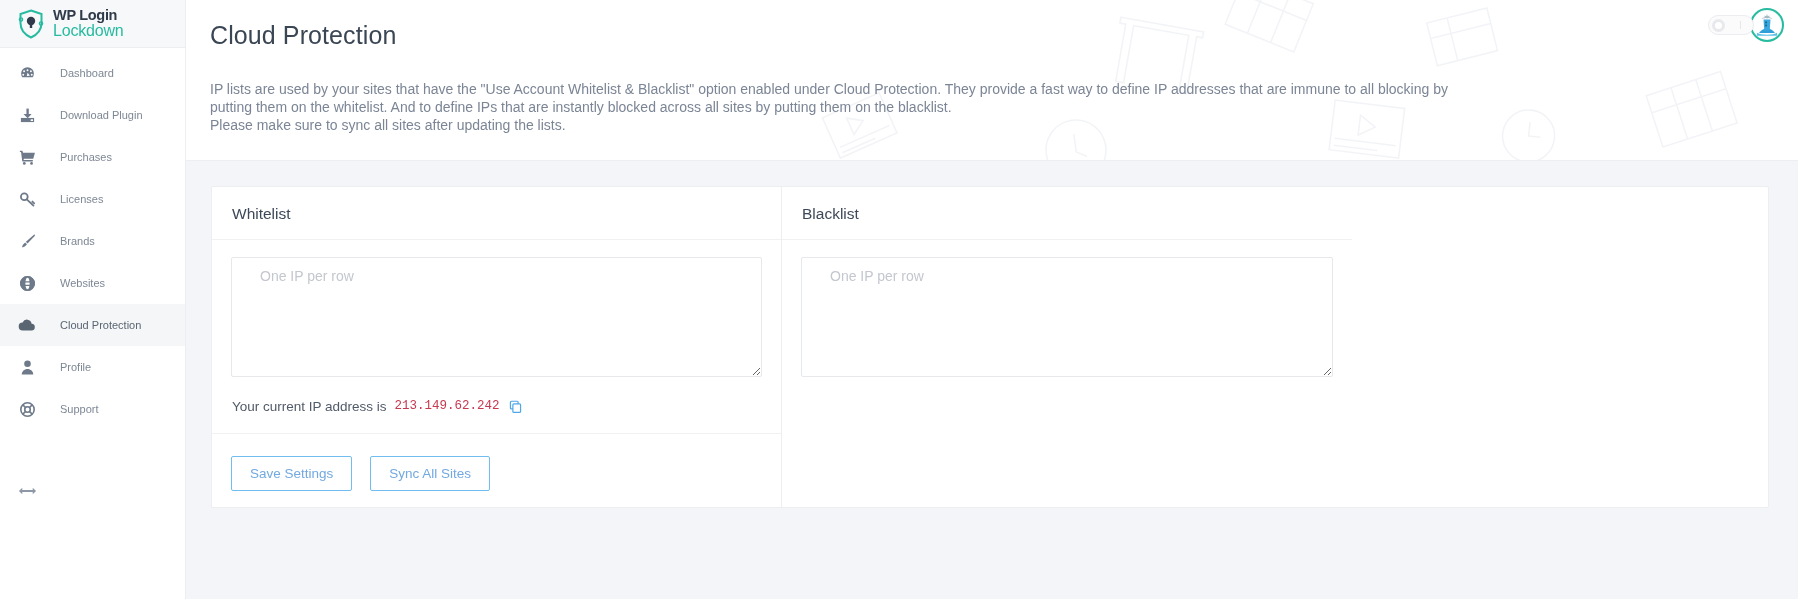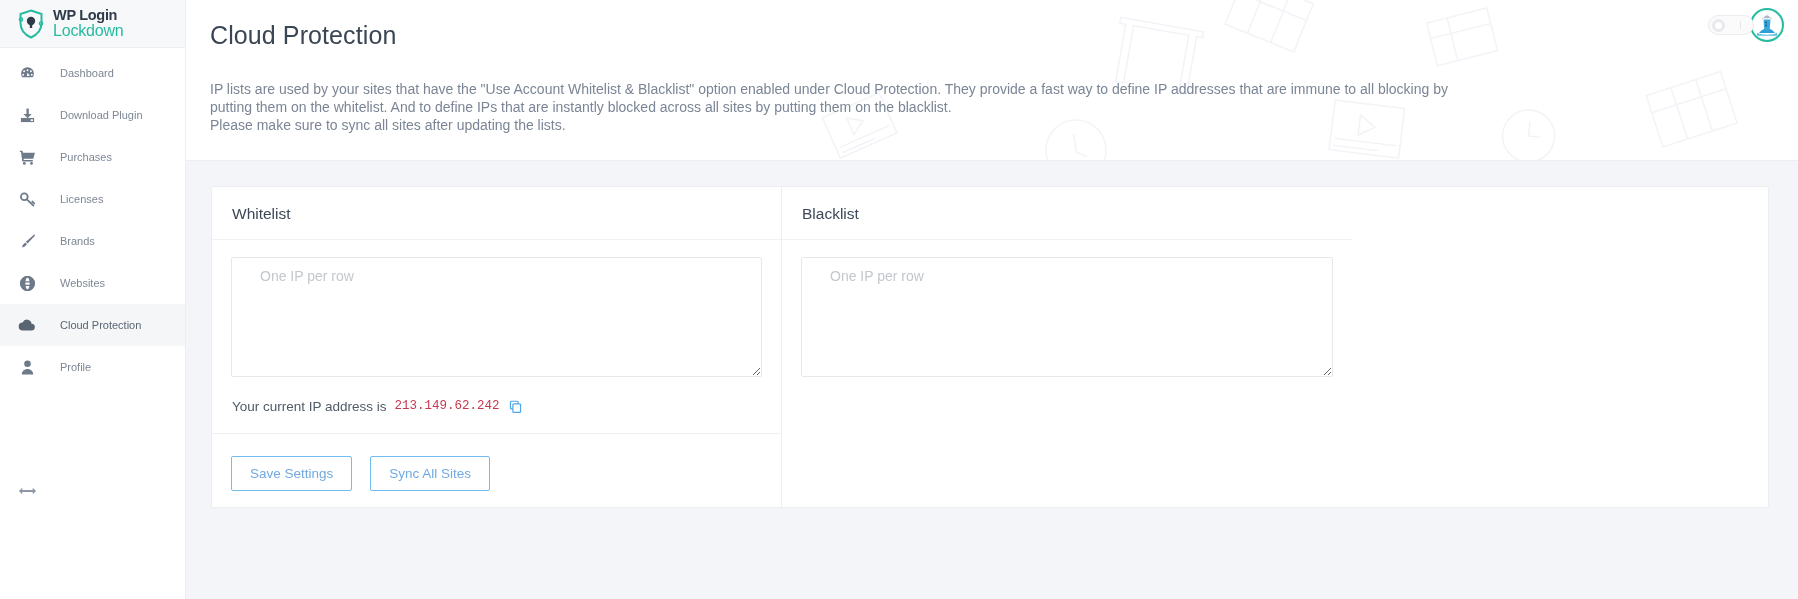--- a/index.html
+++ b/index.html
@@ -275,20 +275,30 @@
         <span class="nav-icon">
           <svg width="17" height="17" viewBox="0 0 16 16" fill="currentColor">
             <circle cx="8" cy="4.5" r="3.1"></circle>
             <path d="M2.6 14.5c0-3 2.4-5.2 5.4-5.2s5.4 2.2 5.4 5.2z"></path>
           </svg>
         </span>
         <span class="nav-label">Profile</span>
       </a>
 
 
+      <a class="nav-item">
+        <span class="nav-icon">
+          <svg width="17" height="17" viewBox="0 0 16 16" fill="none" stroke="currentColor" stroke-width="1.5">
+            <circle cx="8" cy="8" r="6.3"></circle>
+            <circle cx="8" cy="8" r="2.6"></circle>
+            <path d="M3.6 3.6 6.1 6.1M9.9 9.9l2.5 2.5M12.4 3.6 9.9 6.1M6.1 9.9l-2.5 2.5"></path>
+          </svg>
+        </span>
+        <span class="nav-label">Support</span>
+      </a>
     </nav>
 
     <div class="collapse-toggle">
       <svg width="19" height="14" viewBox="0 0 20 14" fill="currentColor">
         <path d="M4.5 3.6 1 7l3.5 3.4V8.1h11v2.3L19 7l-3.5-3.4v2.3h-11z"></path>
       </svg>
     </div>
   </aside>
 
   <section class="main">

